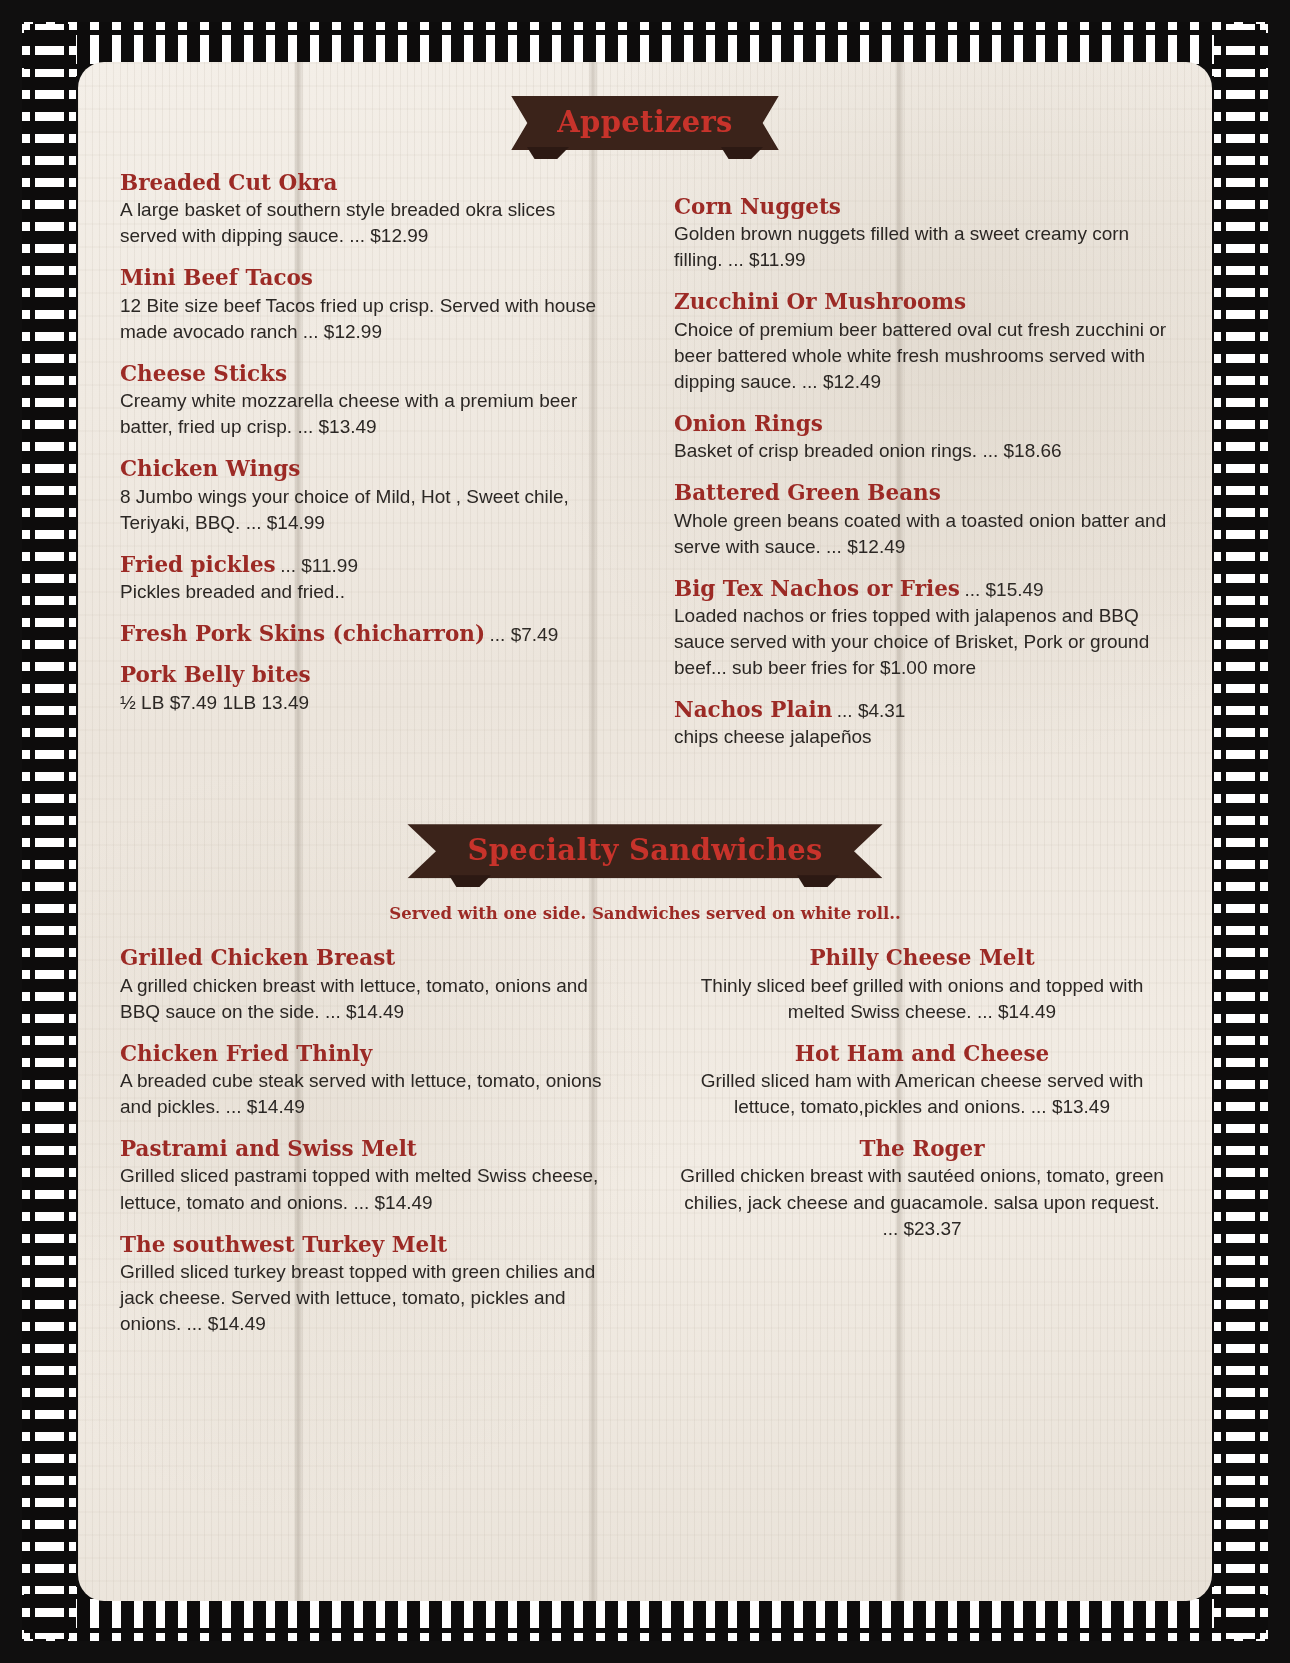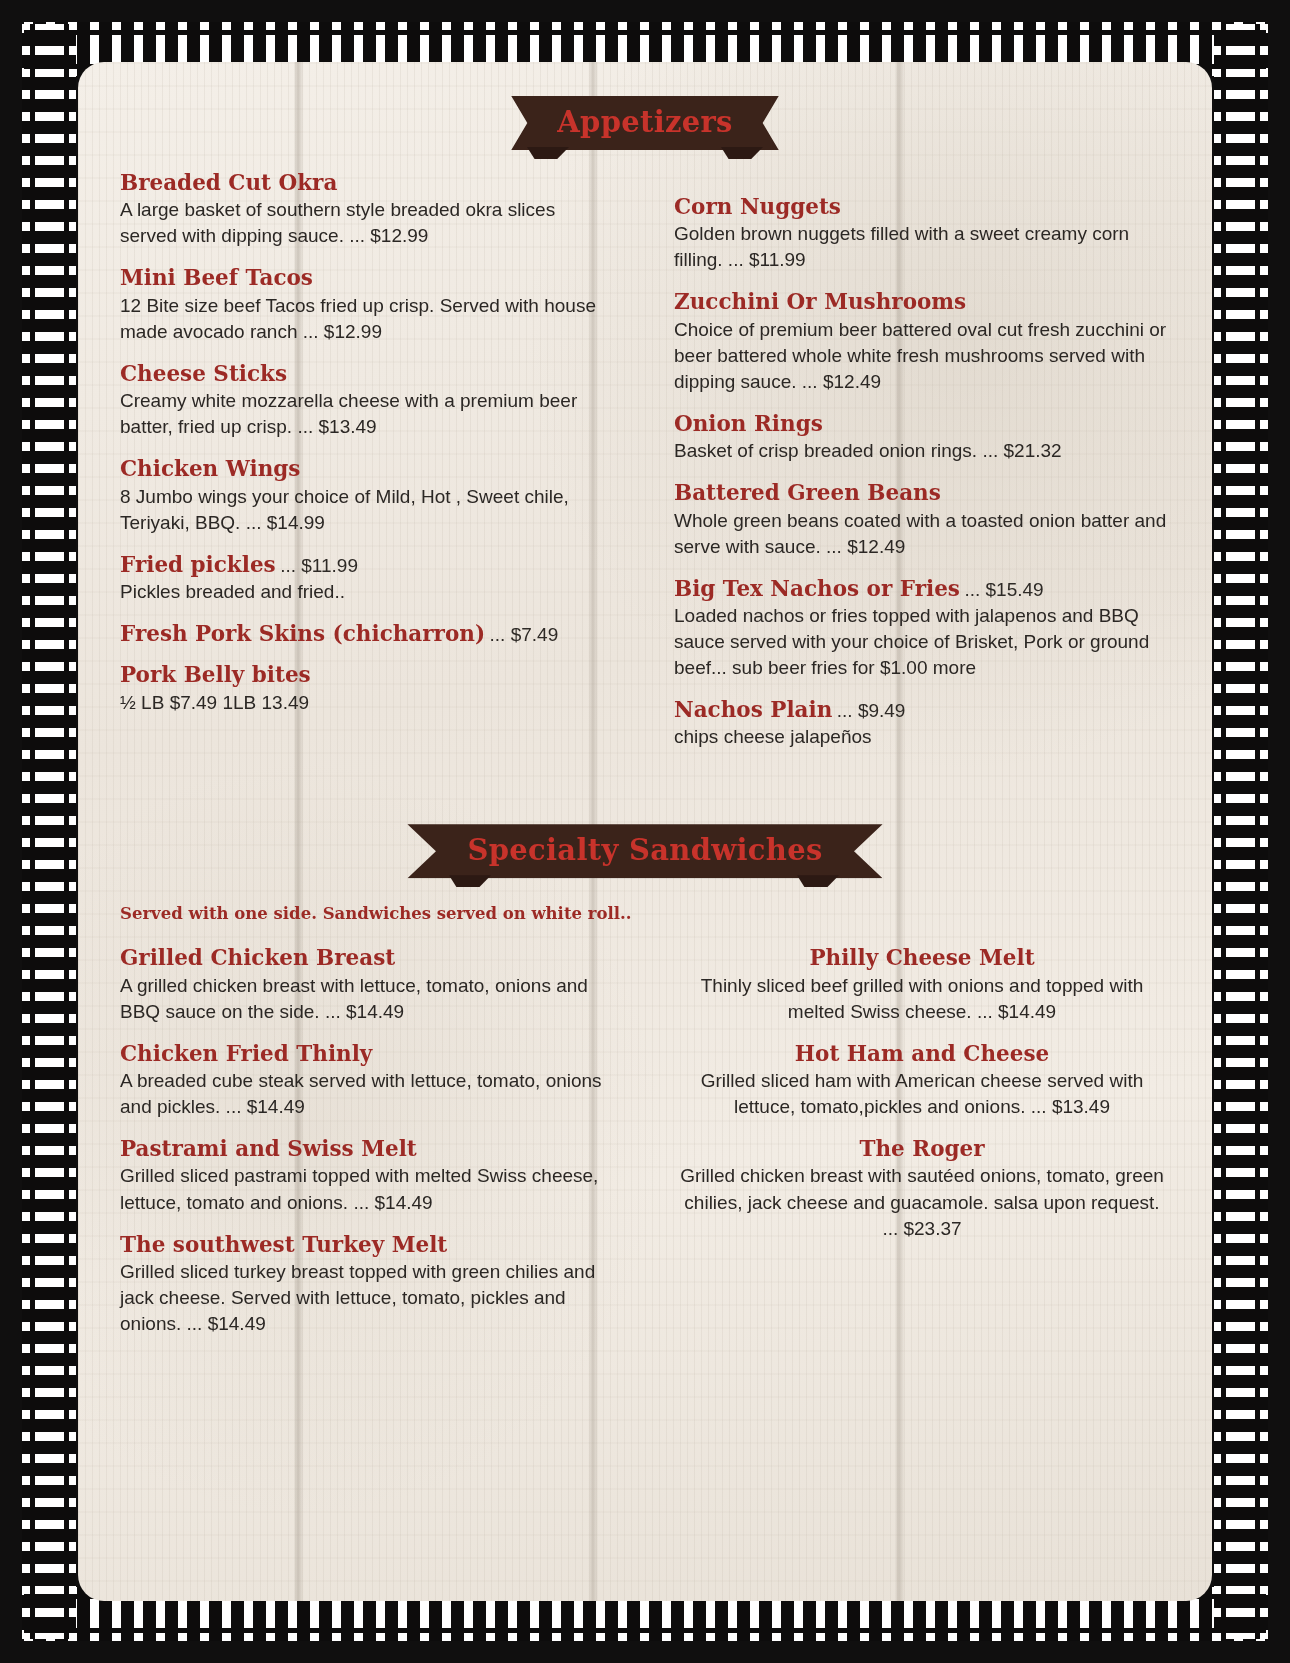--- a/index.html
+++ b/index.html
@@ -171,20 +171,21 @@
     color: #2b2724;
     font-family: "Liberation Sans", sans-serif;
     font-size: 19px;
     line-height: 1.37;
     margin-top: 2px;
   }
 
   
   .sandwich-section { margin-top: 58px; }
   .served-note {
+    text-align: center;
     color: #9c2a25;
     font-family: "DejaVu Serif", serif;
     font-weight: bold;
     font-size: 16.5px;
     margin-top: 26px;
   }
   .cols.sandwiches { margin-top: 22px; }
   .cols.sandwiches .col.right { padding-top: 0; text-align: center; }
 </style>
 </head>
@@ -263,37 +264,37 @@
             <div class="item-desc">Golden brown nuggets filled with a sweet creamy corn filling.  ... $11.99</div>
           </div>
 
           <div class="item">
             <span class="item-name">Zucchini Or Mushrooms</span>
             <div class="item-desc">Choice of premium beer battered oval cut fresh zucchini or beer battered whole white fresh mushrooms served with dipping sauce.  ... $12.49</div>
           </div>
 
           <div class="item">
             <span class="item-name">Onion Rings</span>
-            <div class="item-desc">Basket of crisp breaded onion rings. ... $21.32</div>
+            <div class="item-desc">Basket of crisp breaded onion rings. ... $18.66</div>
           </div>
 
           <div class="item">
             <span class="item-name">Battered Green Beans</span>
             <div class="item-desc">Whole green beans coated with a toasted onion batter and serve with sauce. ... $12.49</div>
           </div>
 
           <div class="item">
             <span class="item-name">Big Tex Nachos or Fries</span>
             <span class="item-name-inlineprice">... $15.49</span>
             <div class="item-desc">Loaded nachos or fries topped with jalapenos and BBQ sauce served with your choice of Brisket, Pork or ground beef...  sub beer fries for $1.00 more</div>
           </div>
 
           <div class="item">
             <span class="item-name">Nachos Plain</span>
-            <span class="item-name-inlineprice">... $9.49</span>
+            <span class="item-name-inlineprice">... $4.31</span>
             <div class="item-desc">chips cheese jalapeños</div>
           </div>
 
         </div>
       </div>
 
       <div class="sandwich-section">
 
         <div class="banner-wrap">
           <div class="banner sandwiches">Specialty Sandwiches</div>

